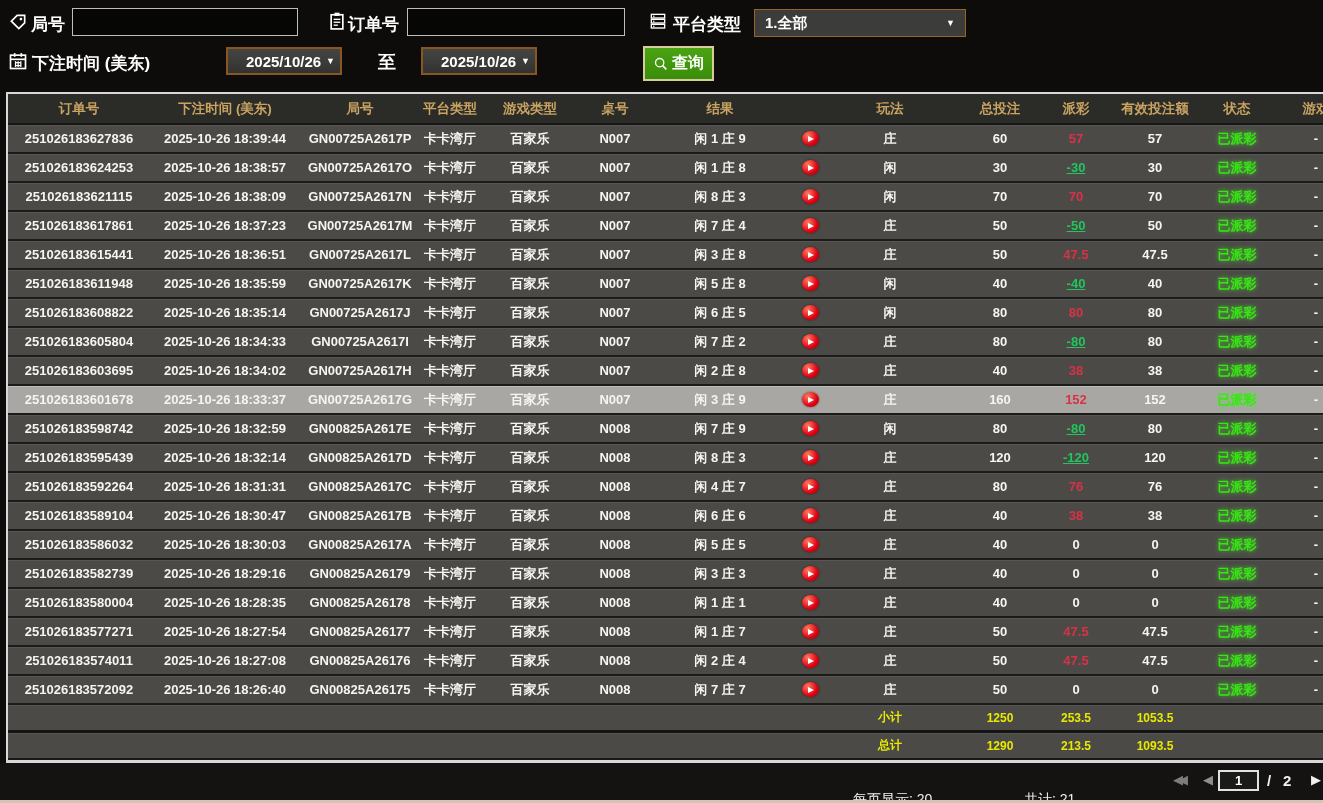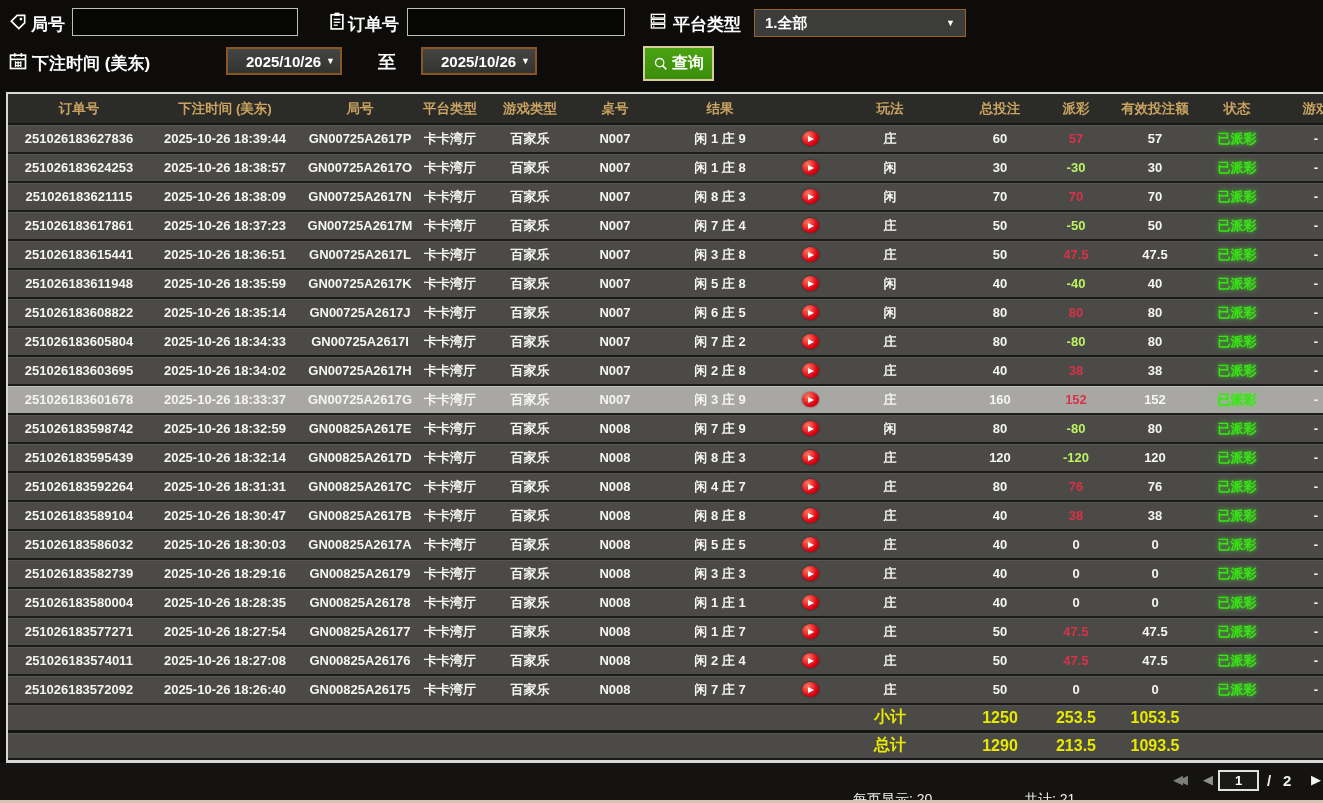--- a/index.html
+++ b/index.html
@@ -54,26 +54,26 @@
   .drow {
     height:29px; background:#4b4a47; border-bottom:2px solid #1b1b19;
     box-shadow:inset 0 1px 0 rgba(255,255,255,.07); cursor:pointer;
   }
   .drow.hl { background:#a8a7a4; box-shadow:inset 0 1px 0 rgba(255,255,255,.25); }
   .cell {
     display:flex; align-items:center; justify-content:center;
     color:#f5f5f3; font-size:13px; font-weight:700; white-space:nowrap; overflow:hidden;
   }
   .pay-red   { color:#d93247; }
-  .pay-green { color:#bef264; }
+  .pay-green { color:#22c55e;text-decoration:underline; }
   .pay-white { color:#f5f5f3; }
   .status-cell { color:#37e414; text-shadow:0 0 5px rgba(70,255,30,.75); }
   .sumrow { height:28px; background:#4b4a47; border-bottom:3px solid #141412; box-shadow:inset 0 1px 0 rgba(255,255,255,.07); }
   .totrow { height:25px; border-bottom:none; }
-  .sumrow .cell { color:#e7e900; font-size:16px; }
+  .sumrow .cell { color:#e7e900; font-size:12px; }
   .play-btn {
     width:17px; height:15px; border-radius:50%;
     background:radial-gradient(circle at 35% 30%, #ff7a60, #e00012 60%, #a50000);
     display:flex; align-items:center; justify-content:center; cursor:pointer;
     box-shadow:0 0 2px rgba(0,0,0,.6);
   }
   .play-btn:after {
     content:""; display:block; margin-left:2px;
     border-left:6px solid #fff; border-top:3.5px solid transparent; border-bottom:3.5px solid transparent;
   }
@@ -421,21 +421,21 @@
         <div class="cell status-cell">已派彩</div>
         <div class="cell">-</div>
       </div>
       <div class="trow drow">
         <div class="cell">251026183589104</div>
         <div class="cell">2025-10-26 18:30:47</div>
         <div class="cell">GN00825A2617B</div>
         <div class="cell">卡卡湾厅</div>
         <div class="cell">百家乐</div>
         <div class="cell">N008</div>
-        <div class="cell">闲 8 庄 8</div>
+        <div class="cell">闲 6 庄 6</div>
         <div class="cell">
           <div class="play-btn"></div>
         </div>
         <div class="cell">庄</div>
         <div class="cell">40</div>
         <div class="cell pay-red">38</div>
         <div class="cell">38</div>
         <div class="cell status-cell">已派彩</div>
         <div class="cell">-</div>
       </div>

